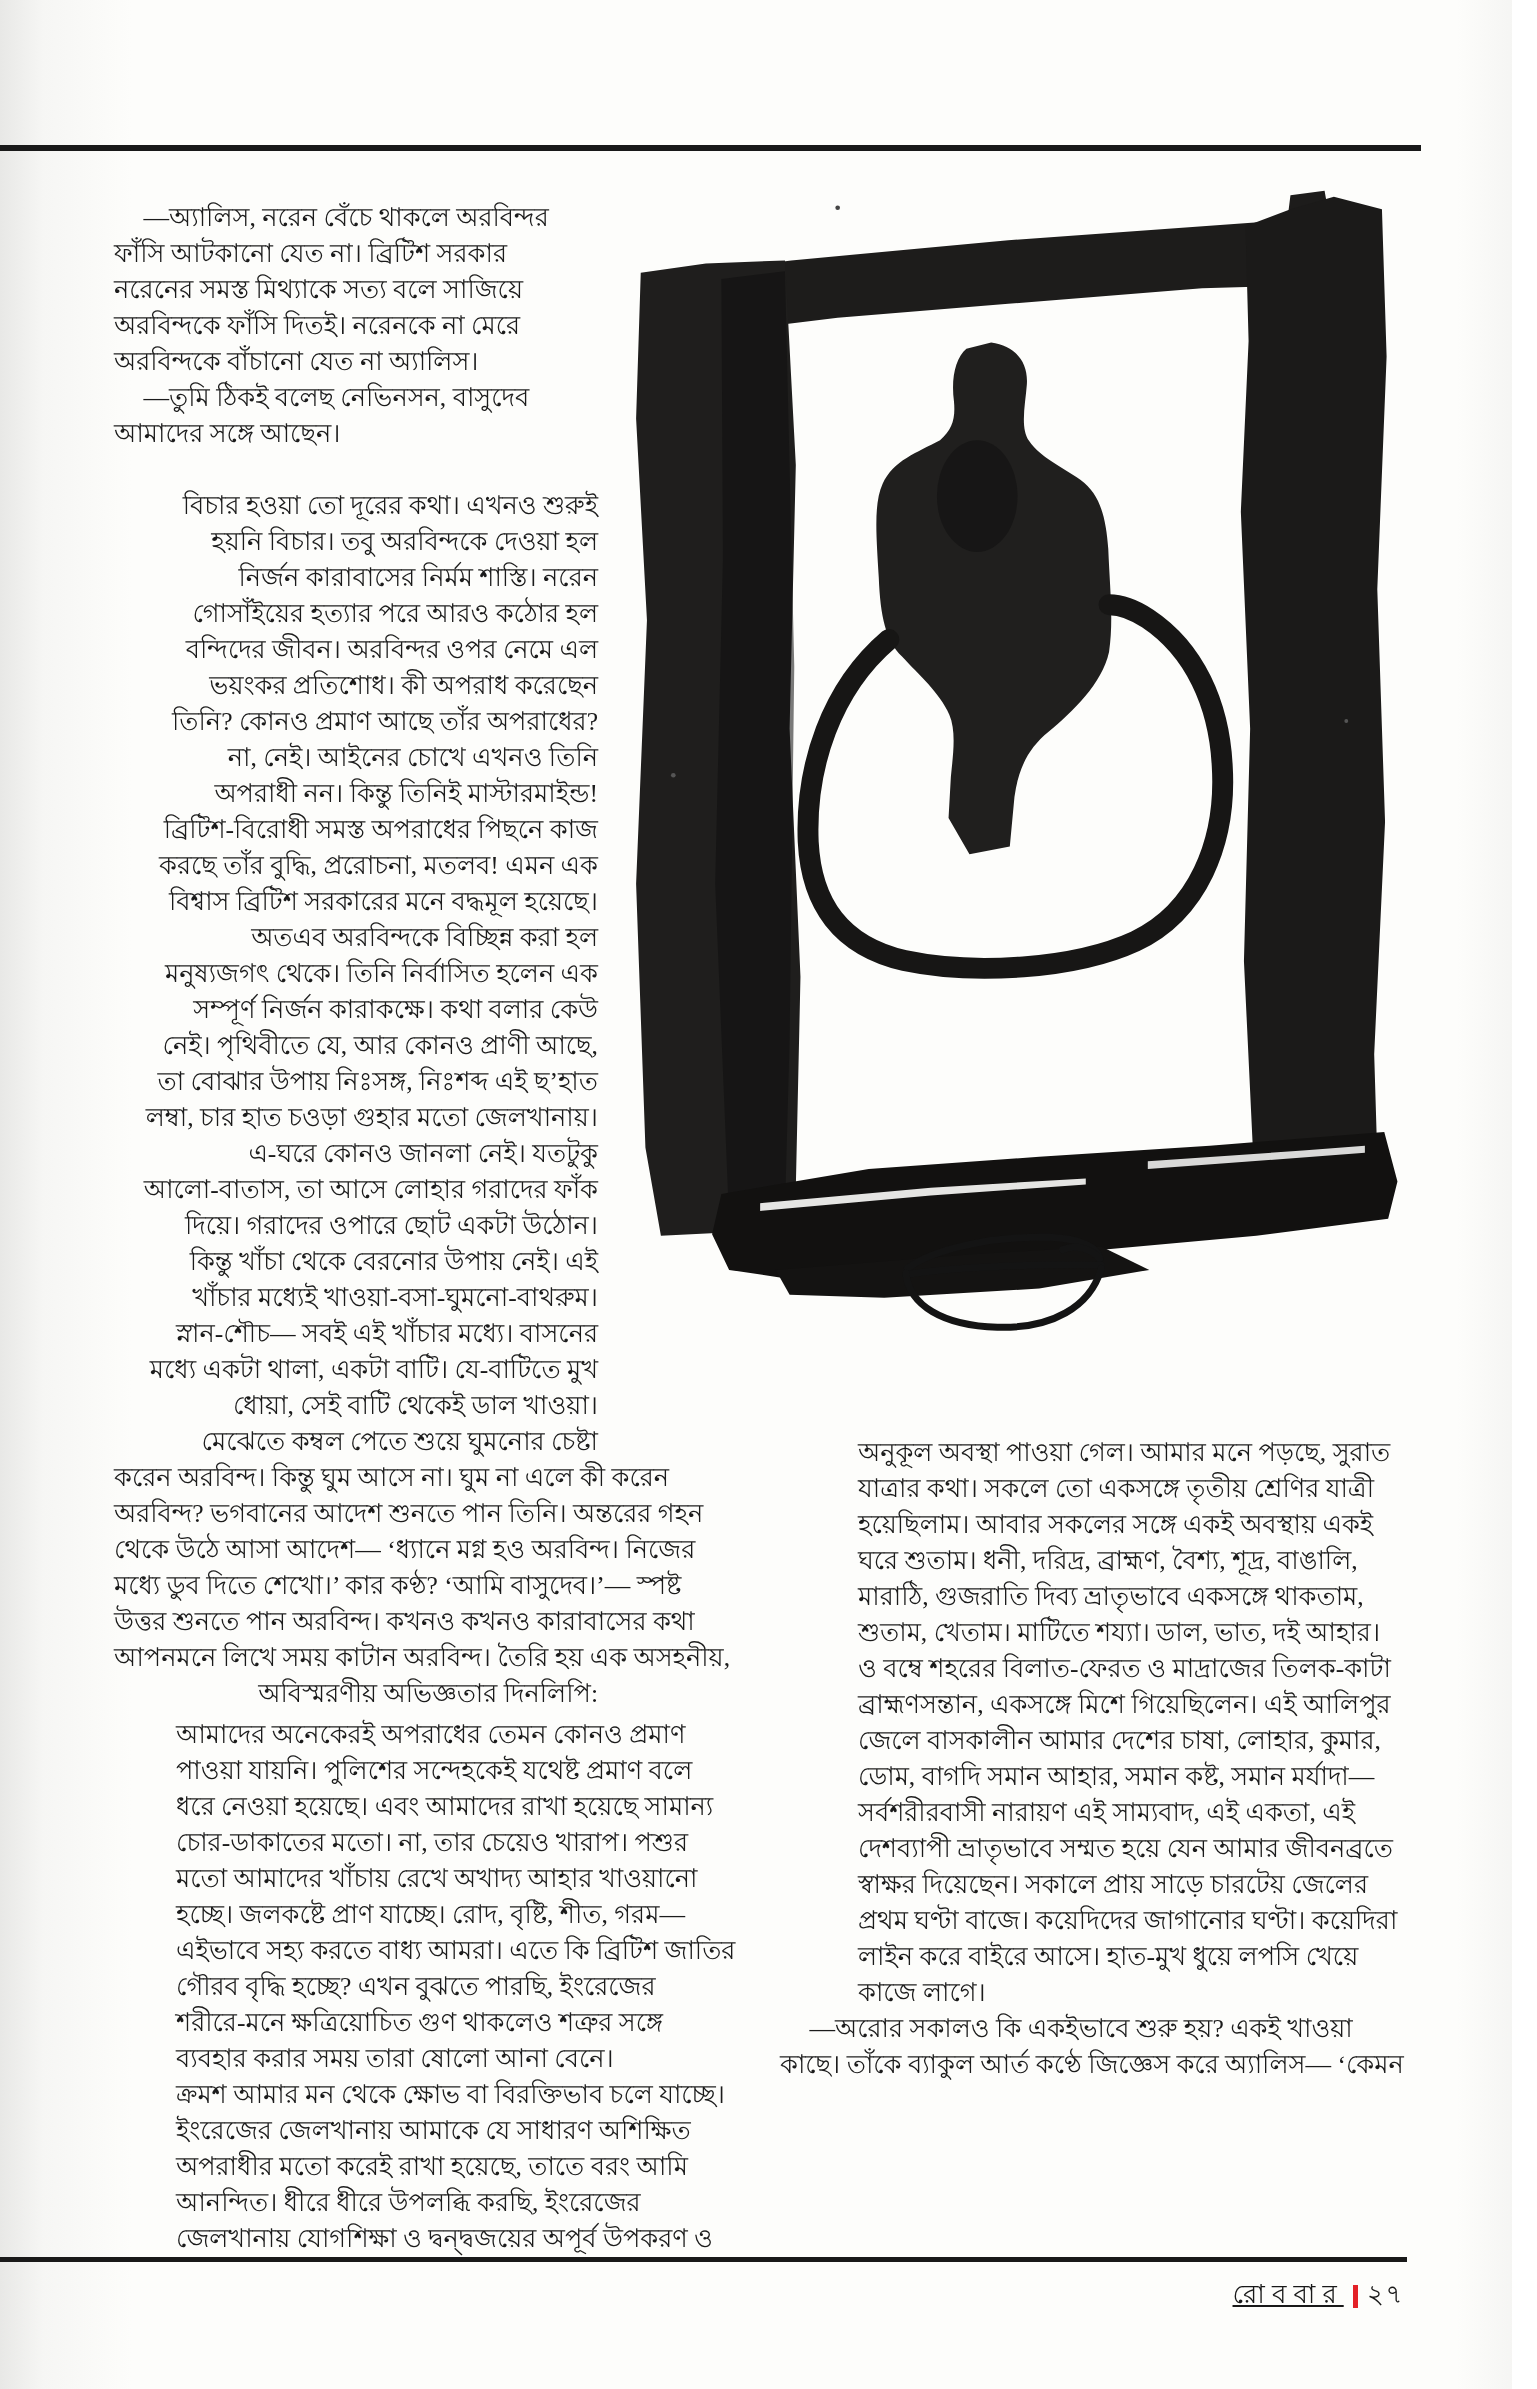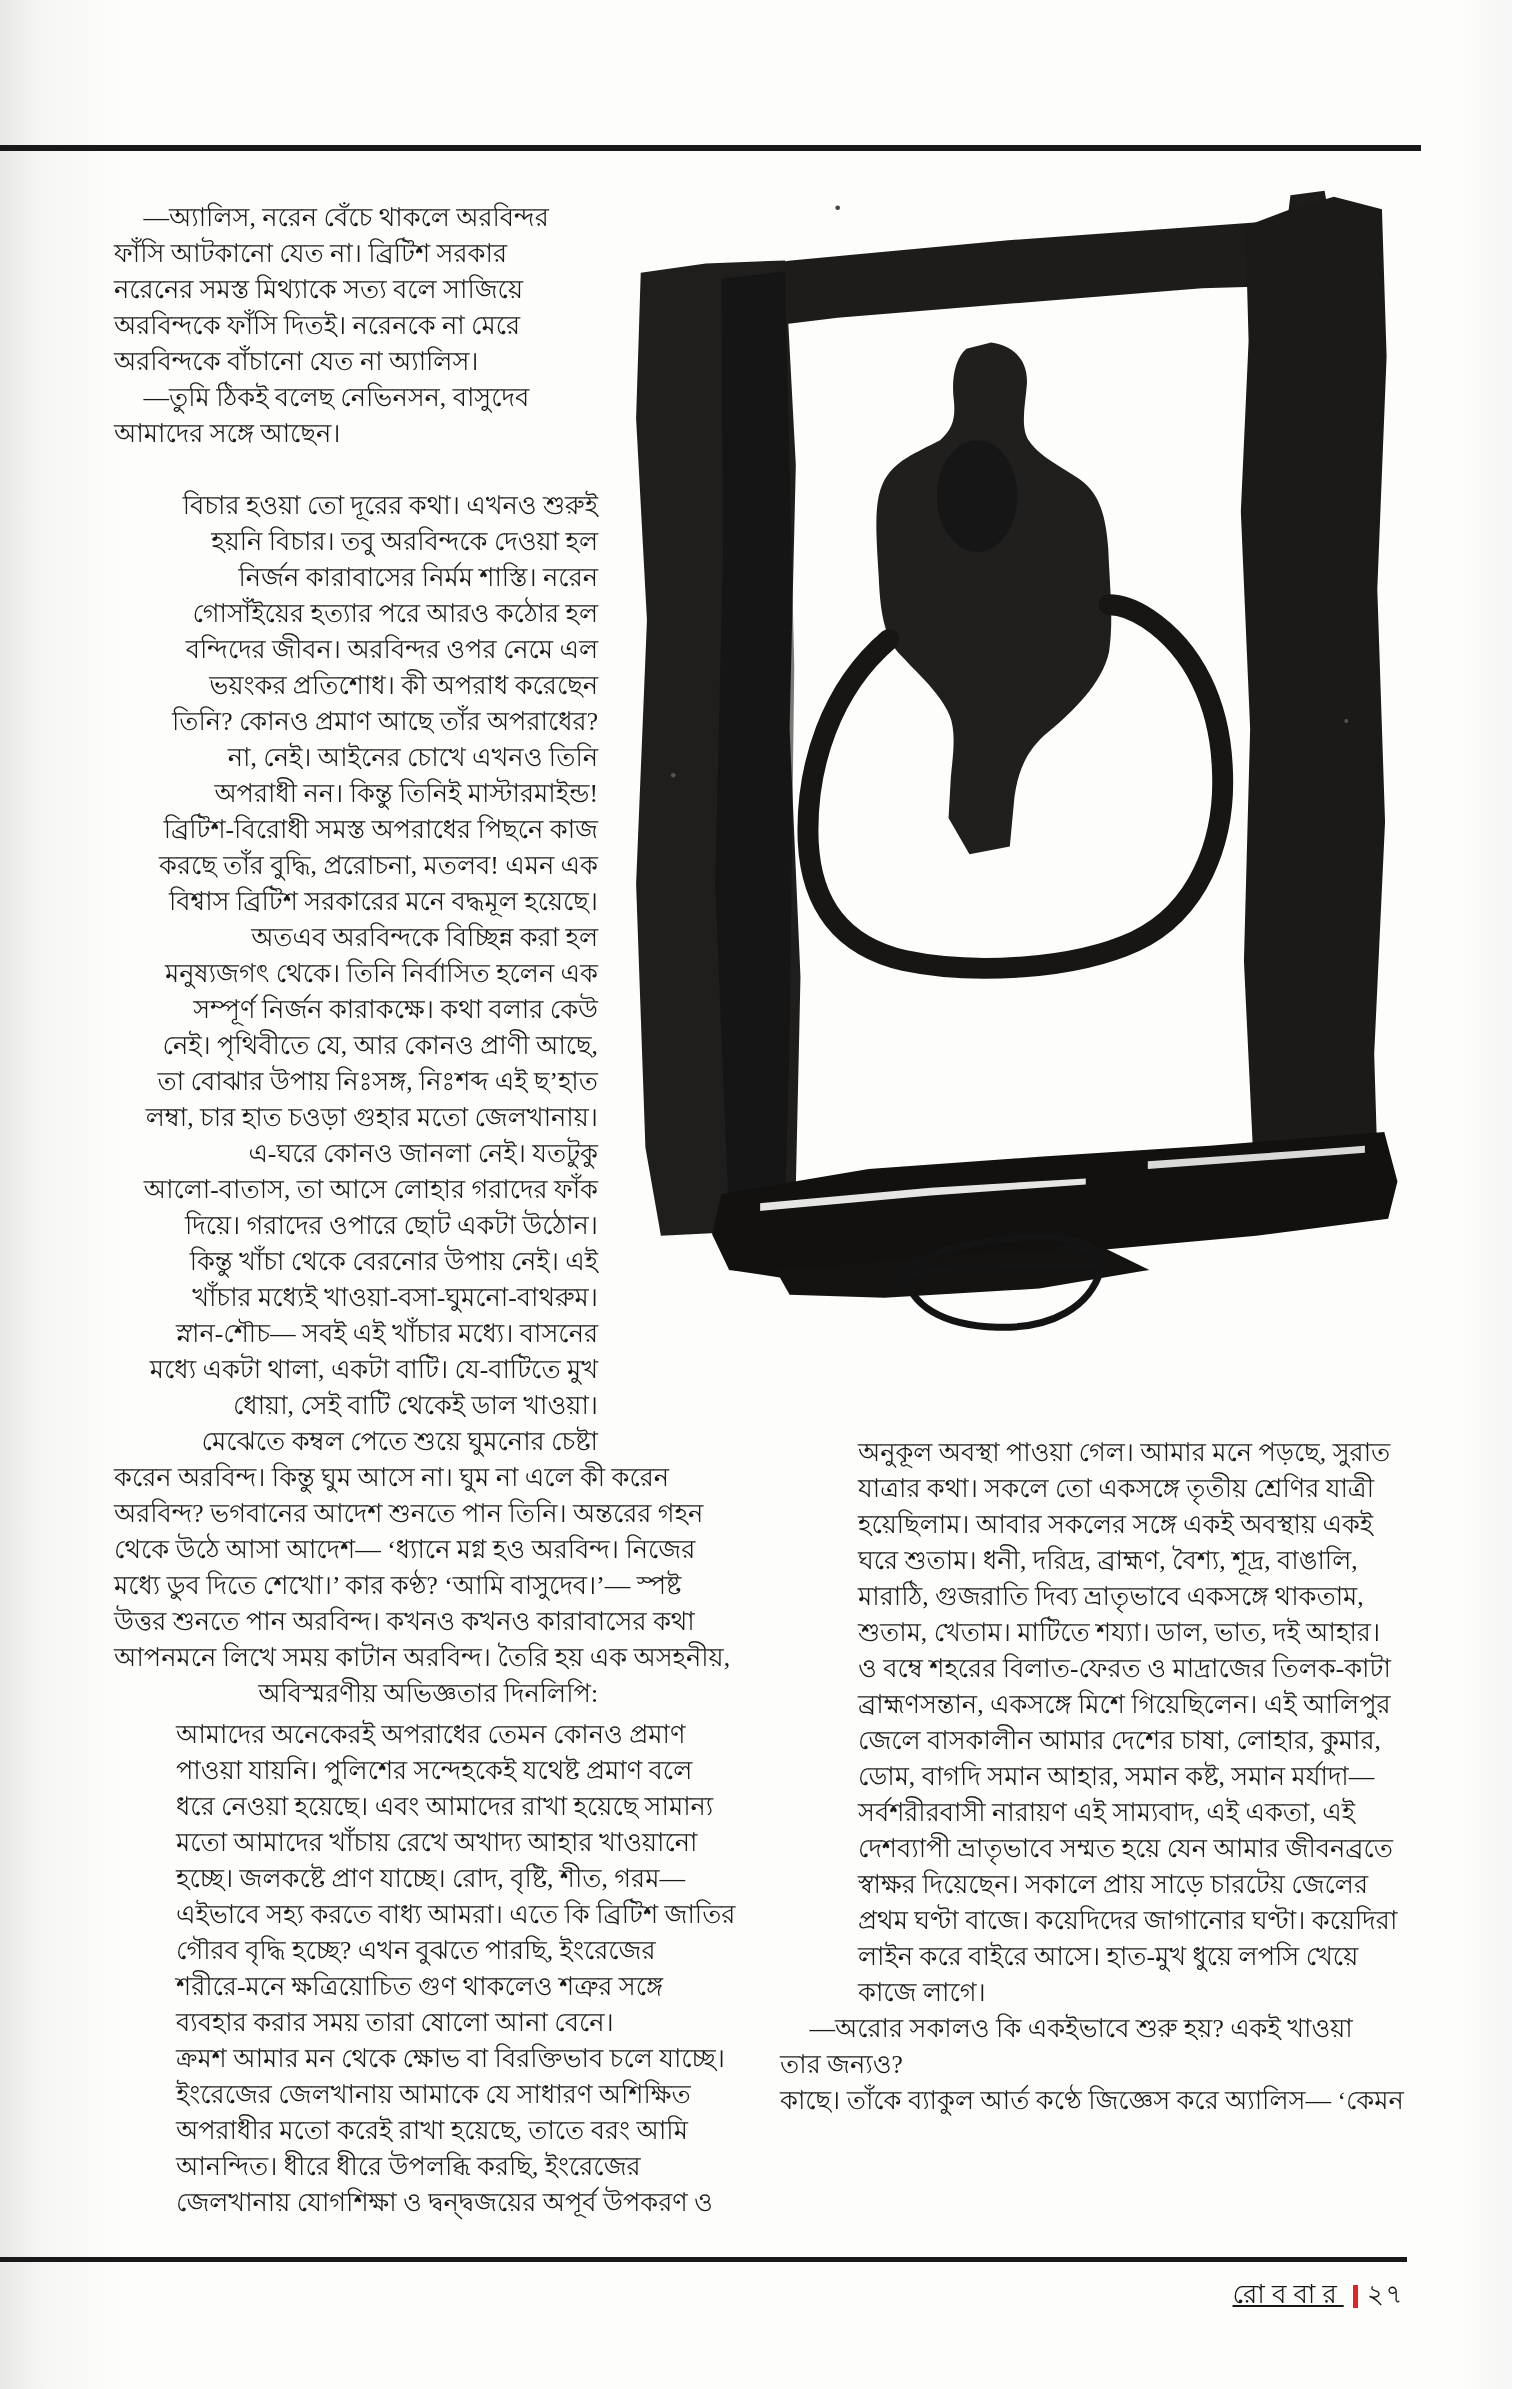--- a/index.html
+++ b/index.html
@@ -120,20 +120,21 @@
         <div class="tline">থেকে উঠে আসা আদেশ— ‘ধ্যানে মগ্ন হও অরবিন্দ। নিজের</div>
         <div class="tline">মধ্যে ডুব দিতে শেখো।’ কার কণ্ঠ? ‘আমি বাসুদেব।’— স্পষ্ট</div>
         <div class="tline">উত্তর শুনতে পান অরবিন্দ। কখনও কখনও কারাবাসের কথা</div>
         <div class="tline">আপনমনে লিখে সময় কাটান অরবিন্দ। তৈরি হয় এক অসহনীয়,</div>
         <div class="tline">অবিস্মরণীয় অভিজ্ঞতার দিনলিপি:</div>
       </div>
     <div class="bq1">
         <div class="tline">আমাদের অনেকেরই অপরাধের তেমন কোনও প্রমাণ</div>
         <div class="tline">পাওয়া যায়নি। পুলিশের সন্দেহকেই যথেষ্ট প্রমাণ বলে</div>
         <div class="tline">ধরে নেওয়া হয়েছে। এবং আমাদের রাখা হয়েছে সামান্য</div>
+        <div class="tline">চোর-ডাকাতের মতো। না, তার চেয়েও খারাপ। পশুর</div>
         <div class="tline">মতো আমাদের খাঁচায় রেখে অখাদ্য আহার খাওয়ানো</div>
         <div class="tline">হচ্ছে। জলকষ্টে প্রাণ যাচ্ছে। রোদ, বৃষ্টি, শীত, গরম—</div>
         <div class="tline">এইভাবে সহ্য করতে বাধ্য আমরা। এতে কি ব্রিটিশ জাতির</div>
         <div class="tline">গৌরব বৃদ্ধি হচ্ছে? এখন বুঝতে পারছি, ইংরেজের</div>
         <div class="tline">শরীরে-মনে ক্ষত্রিয়োচিত গুণ থাকলেও শত্রুর সঙ্গে</div>
         <div class="tline">ব্যবহার করার সময় তারা ষোলো আনা বেনে।</div>
         <div class="tline">ক্রমশ আমার মন থেকে ক্ষোভ বা বিরক্তিভাব চলে যাচ্ছে।</div>
         <div class="tline">ইংরেজের জেলখানায় আমাকে যে সাধারণ অশিক্ষিত</div>
         <div class="tline">অপরাধীর মতো করেই রাখা হয়েছে, তাতে বরং আমি</div>
         <div class="tline">আনন্দিত। ধীরে ধীরে উপলব্ধি করছি, ইংরেজের</div>
@@ -155,21 +156,20 @@
         <div class="tline">ডোম, বাগদি সমান আহার, সমান কষ্ট, সমান মর্যাদা—</div>
         <div class="tline">সর্বশরীরবাসী নারায়ণ এই সাম্যবাদ, এই একতা, এই</div>
         <div class="tline">দেশব্যাপী ভ্রাতৃভাবে সম্মত হয়ে যেন আমার জীবনব্রতে</div>
         <div class="tline">স্বাক্ষর দিয়েছেন। সকালে প্রায় সাড়ে চারটেয় জেলের</div>
         <div class="tline">প্রথম ঘণ্টা বাজে। কয়েদিদের জাগানোর ঘণ্টা। কয়েদিরা</div>
         <div class="tline">লাইন করে বাইরে আসে। হাত-মুখ ধুয়ে লপসি খেয়ে</div>
         <div class="tline">কাজে লাগে।</div>
       </div>
     <div class="dialogue">
         <div class="tline">	—অরোর সকালও কি একইভাবে শুরু হয়? একই খাওয়া</div>
-        <div class="tline">তার জন্যও?</div>
         <div class="tline">কাছে। তাঁকে ব্যাকুল আর্ত কণ্ঠে জিজ্ঞেস করে অ্যালিস— ‘কেমন</div>
       </div>
   </div>
 
   <div class="rule rule-bottom"></div>
 
   <div class="footer">
     <span class="mag">রোববার</span>
     <span class="sep"></span>
     <span class="pg">২৭</span>

